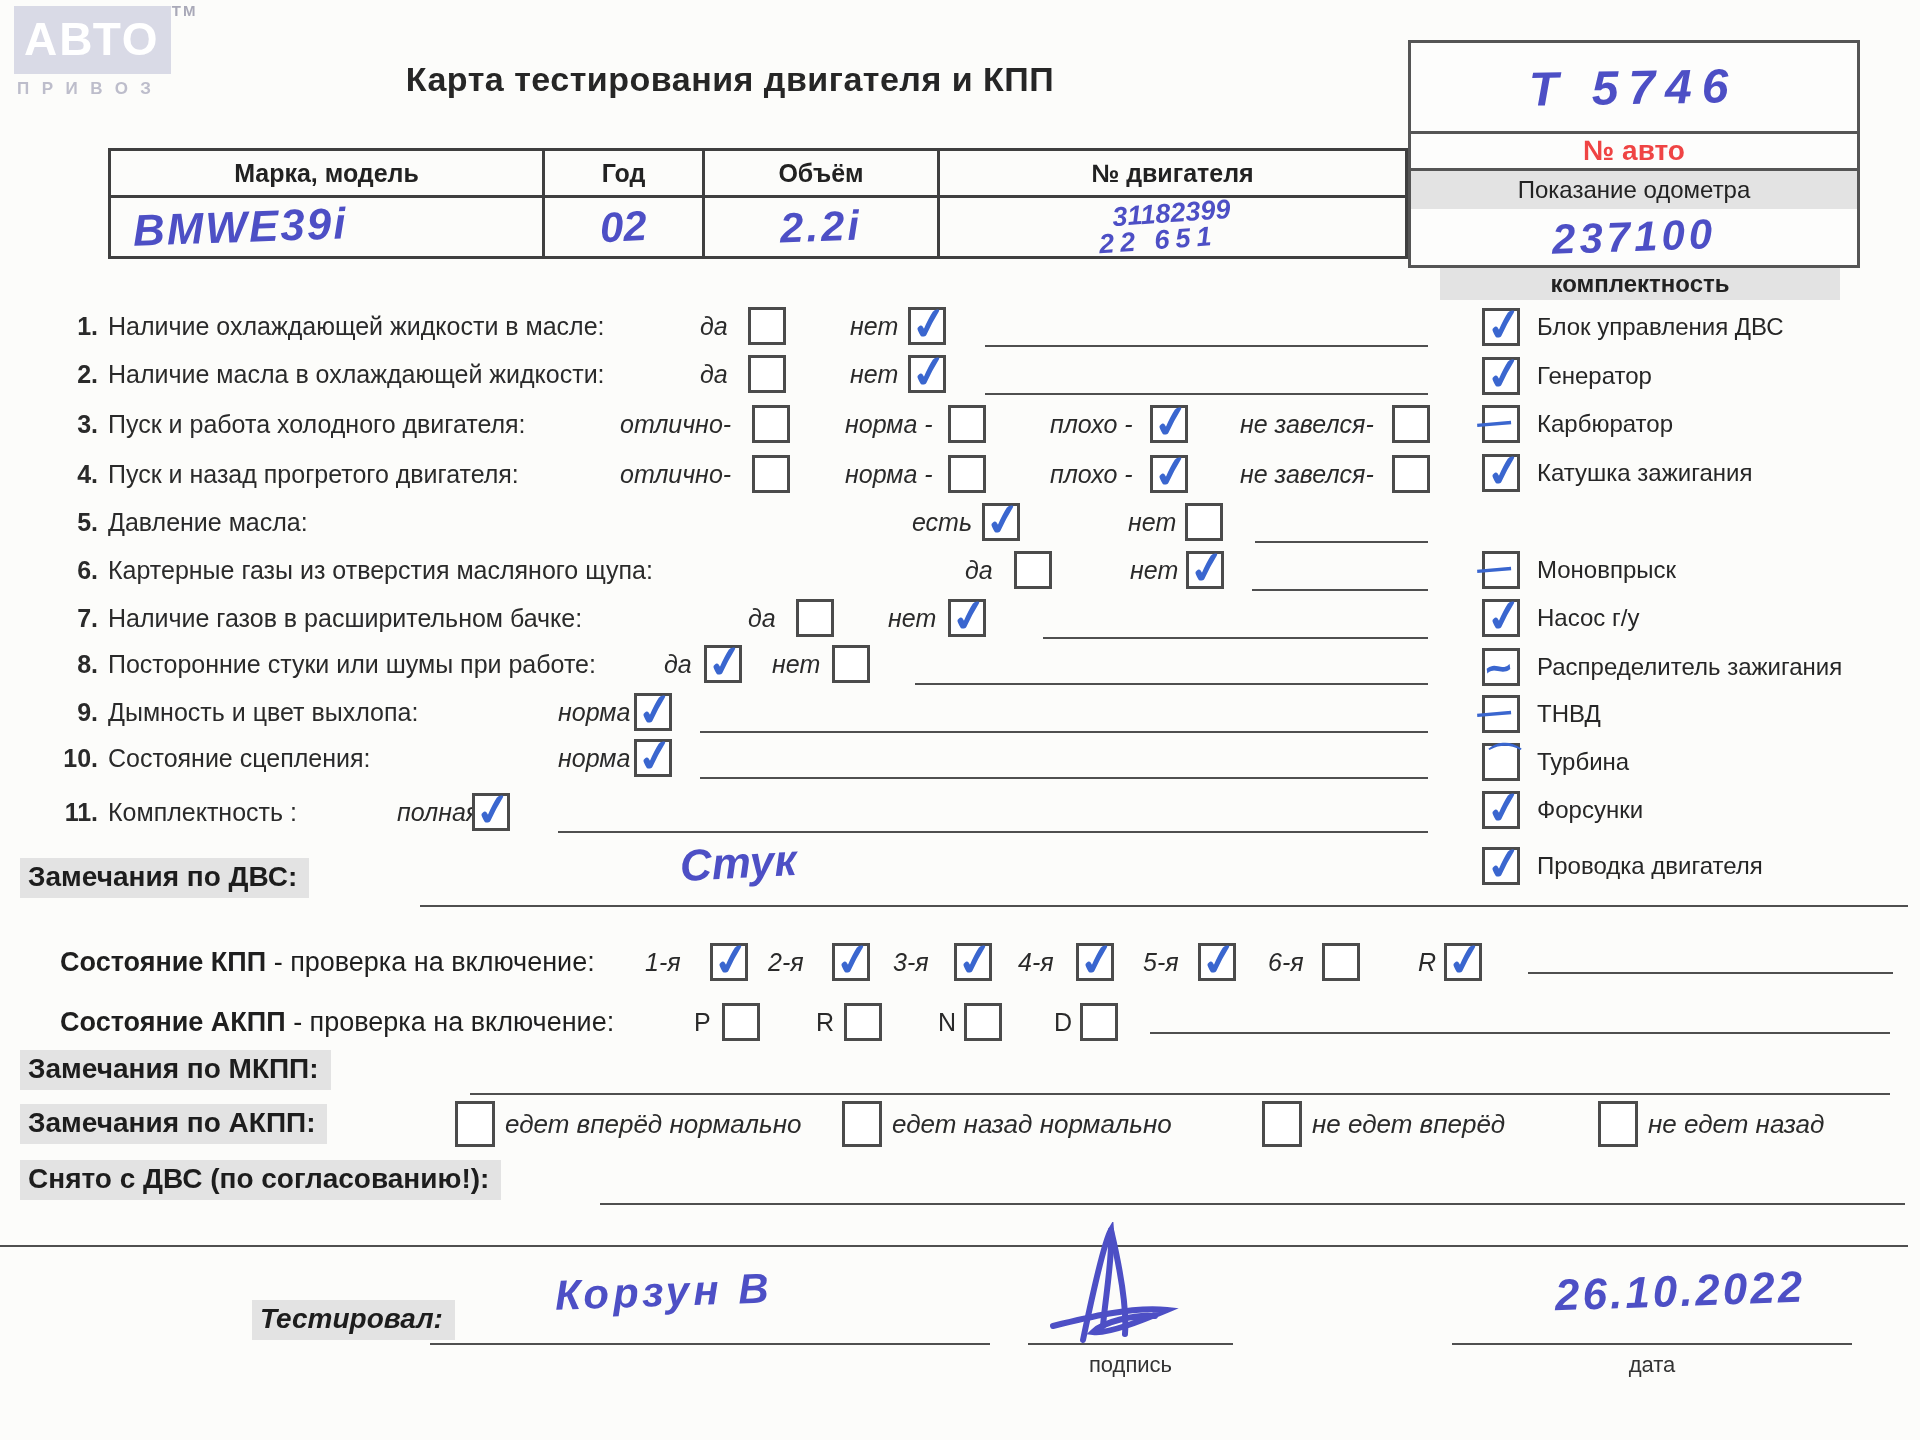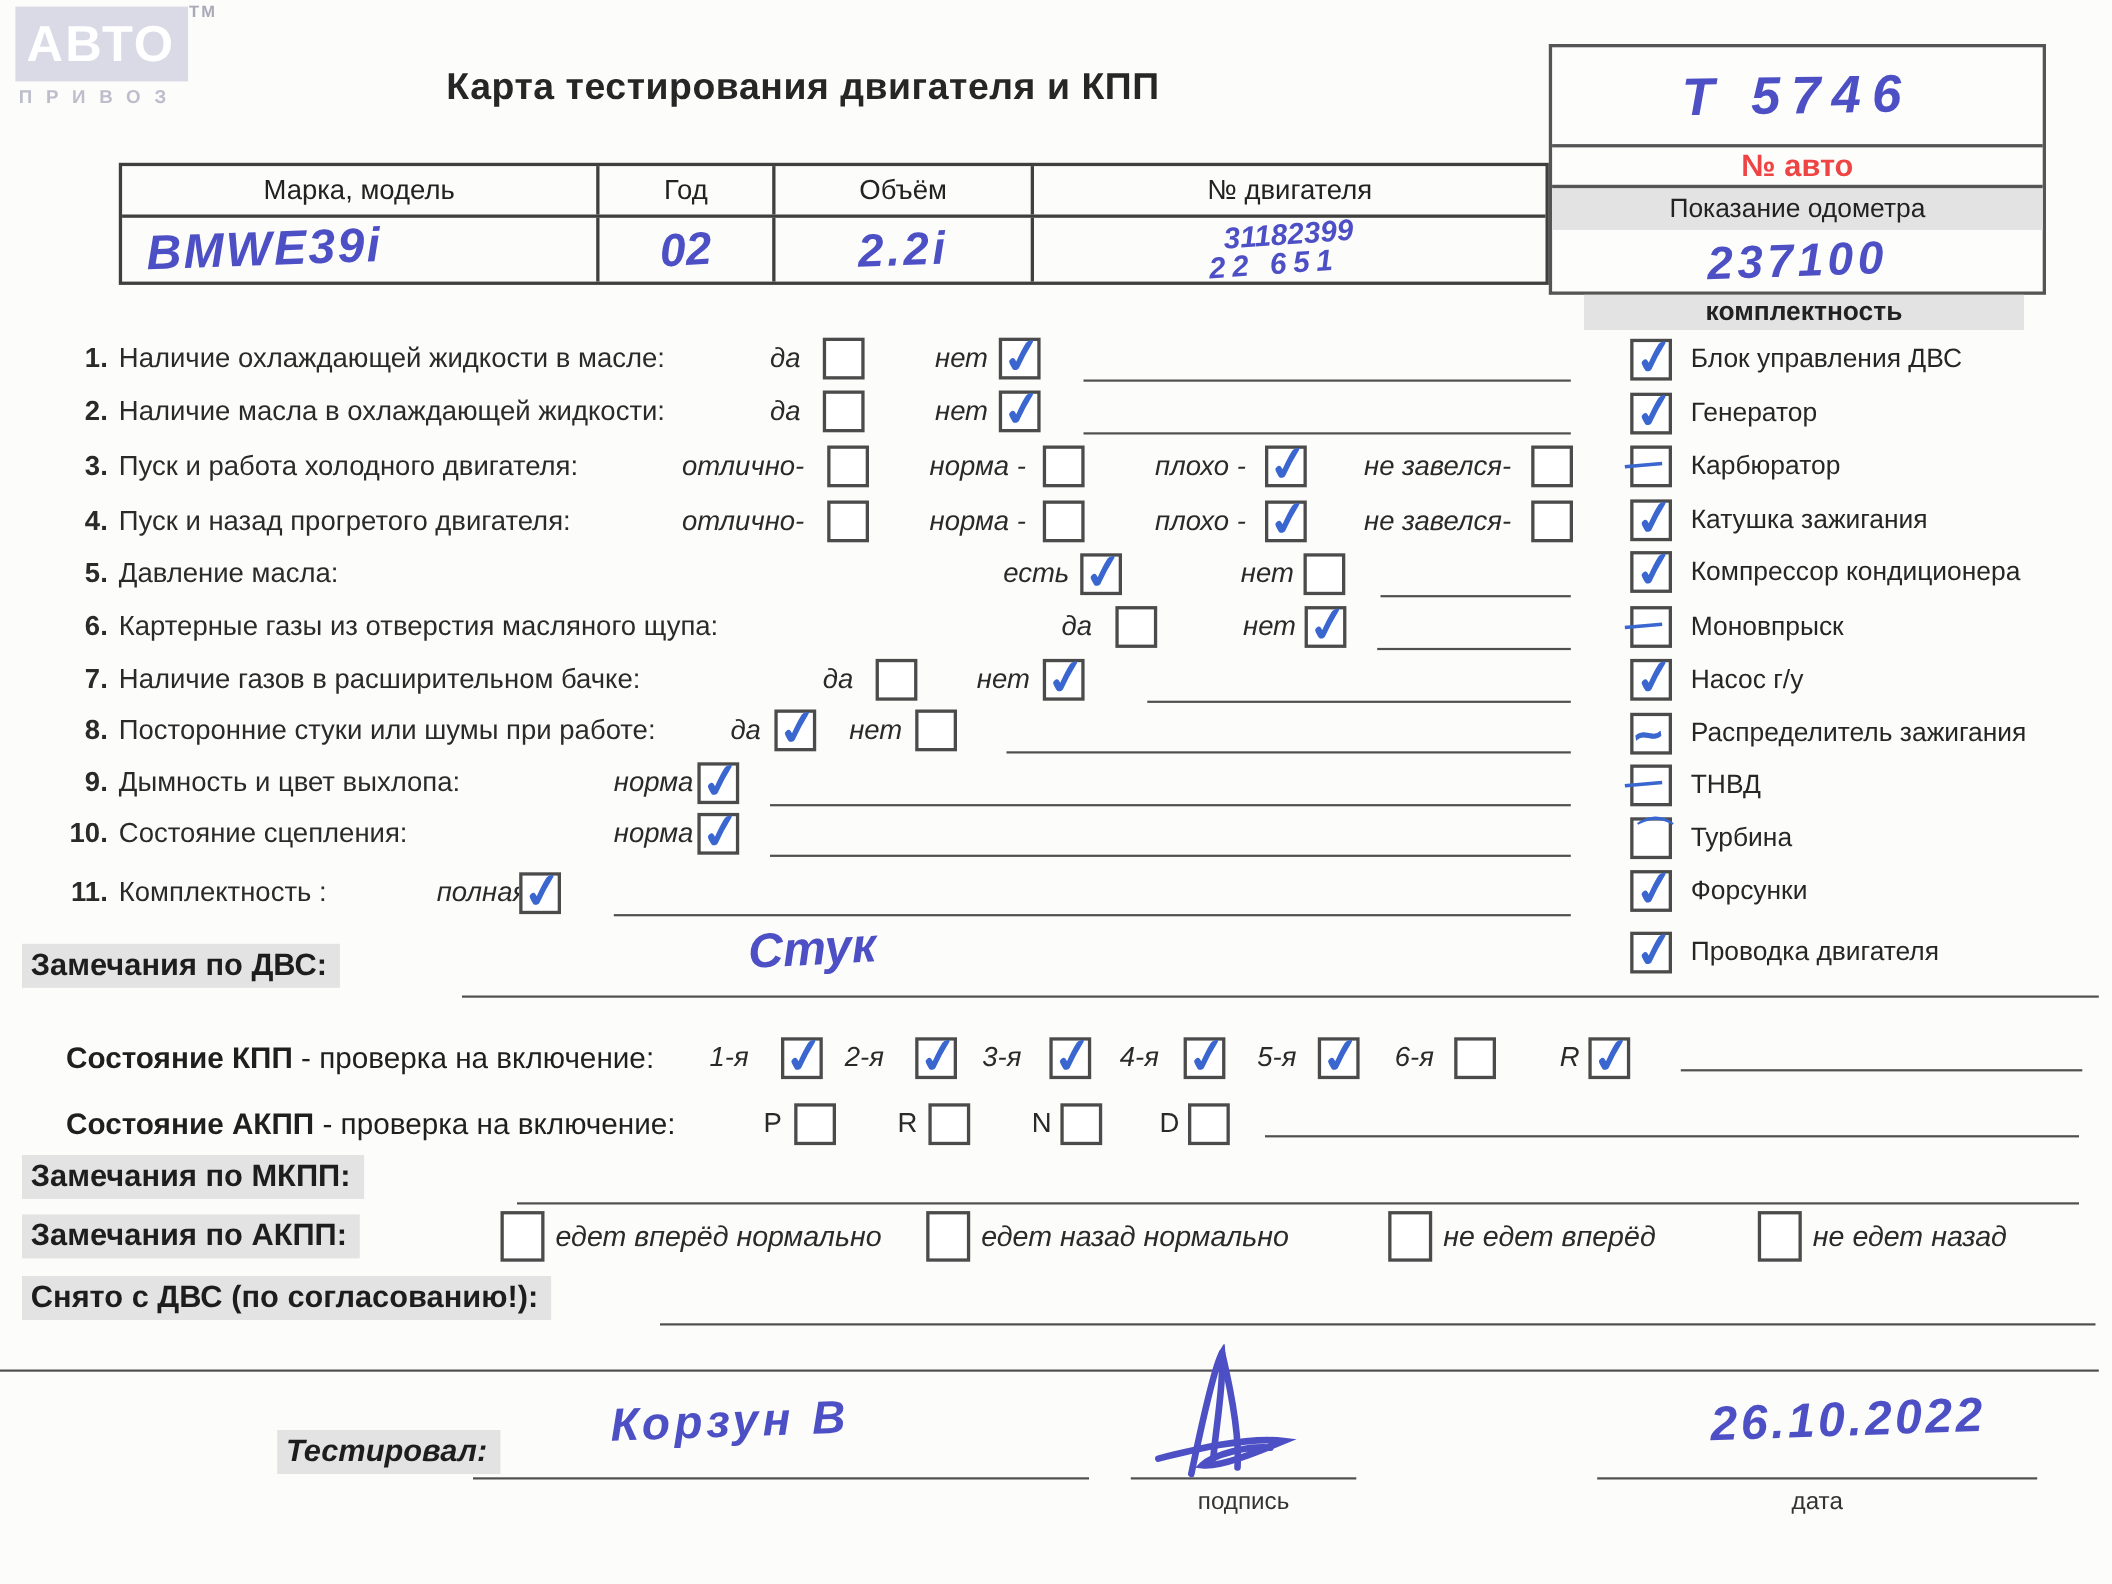--- a/index.html
+++ b/index.html
@@ -18,21 +18,21 @@
   .title{position:absolute; left:250px; top:60px; width:960px; text-align:center;
     font-size:34px; font-weight:bold; color:#262626; letter-spacing:0.5px;}
   
   .vt{position:absolute; left:108px; top:148px; width:1300px; border:3px solid var(--border); box-sizing:border-box;}
   .vt-row{display:flex;}
   .vt-head{border-bottom:3px solid var(--border); height:44px;}
   .vt-vals{height:58px;}
   .vt-cell{box-sizing:border-box; border-right:3px solid var(--border); display:flex; align-items:center; justify-content:center;}
   .vt-cell:last-child{border-right:none;}
   .c1{flex:0 0 434px;} .c2{flex:0 0 160px;} .c3{flex:0 0 235px;} .c4{flex:1;}
-  .vt-head .vt-cell{font-weight:normal; font-size:25px; color:#222;}
+  .vt-head .vt-cell{font-weight:bold; font-size:25px; color:#222;}
   
   .rbox{position:absolute; left:1408px; top:40px; width:452px; border:3px solid #555; box-sizing:border-box; background:#fdfdfc;}
   .rbox-val1{height:88px; display:flex; align-items:center; justify-content:center;}
   .rbox-cap{height:34px; border-top:3px solid #555; display:flex; align-items:center; justify-content:center;
     font-weight:bold; font-size:28px; color:#ef4444;}
   .rbox-odo{height:38px; border-top:3px solid #555; background:var(--shade); display:flex; align-items:center; justify-content:center;
     font-weight:normal; font-size:24px; color:#222;}
   .rbox-val2{height:56px; display:flex; align-items:center; justify-content:center;}
   
   .ink{font-family:"Liberation Sans", sans-serif; font-style:italic; color:var(--ink); font-weight:bold;}
@@ -148,24 +148,20 @@
     <span class="comp-lbl">Генератор</span>
   </div>
   <div class="comp-row" style="top:400px">
     <span class="cbox" data-mark="completeness.items.2.mark" data-mark-type="dash"></span>
     <span class="comp-lbl">Карбюратор</span>
   </div>
   <div class="comp-row" style="top:449px">
     <span class="cbox" data-mark="completeness.items.3.mark" data-mark-type="check"></span>
     <span class="comp-lbl">Катушка зажигания</span>
   </div>
-  <div class="comp-row" style="top:496px">
-    <span class="cbox" data-mark="completeness.items.4.mark" data-mark-type="check"></span>
-    <span class="comp-lbl">Компрессор кондиционера</span>
-  </div>
   <div class="comp-row" style="top:546px">
     <span class="cbox" data-mark="completeness.items.5.mark" data-mark-type="dash"></span>
     <span class="comp-lbl">Моновпрыск</span>
   </div>
   <div class="comp-row" style="top:594px">
     <span class="cbox" data-mark="completeness.items.6.mark" data-mark-type="check"></span>
     <span class="comp-lbl">Насос г/у</span>
   </div>
   <div class="comp-row" style="top:643px">
     <span class="cbox" data-mark="completeness.items.7.mark" data-mark-type="tilde"></span>

